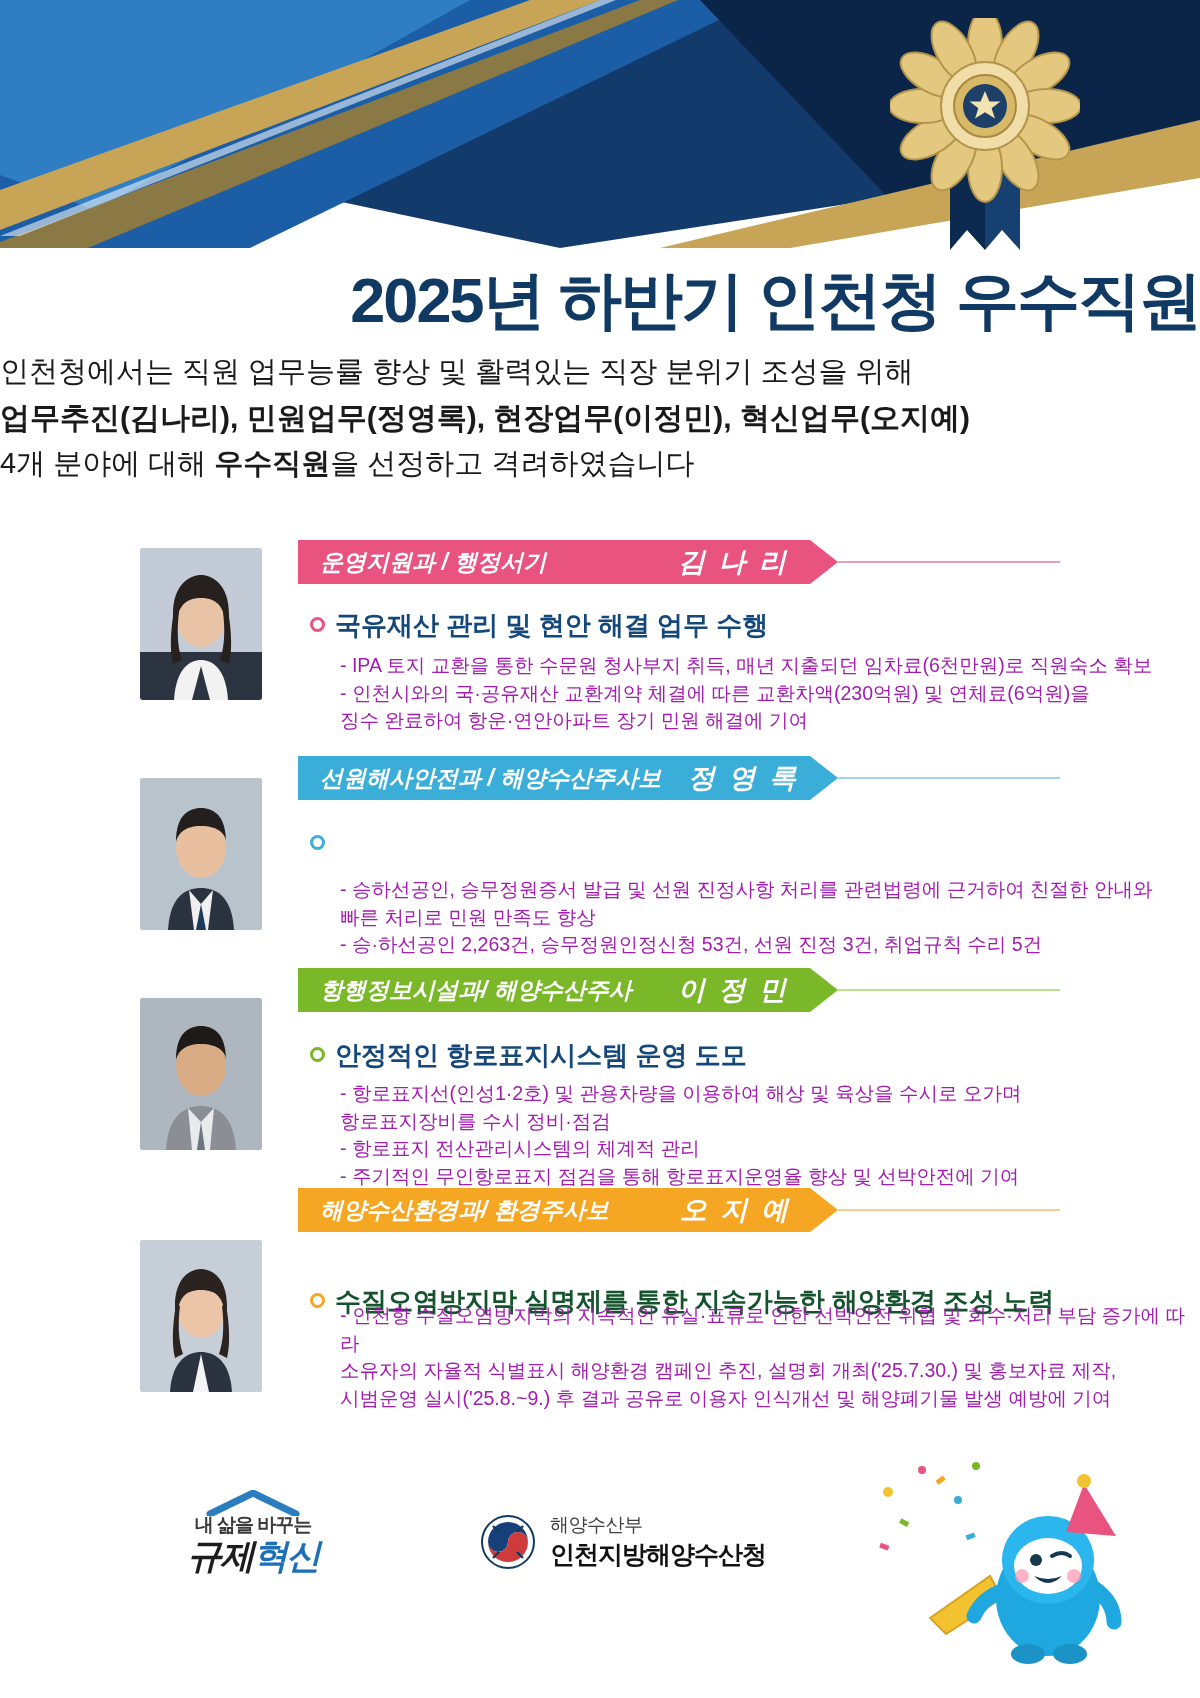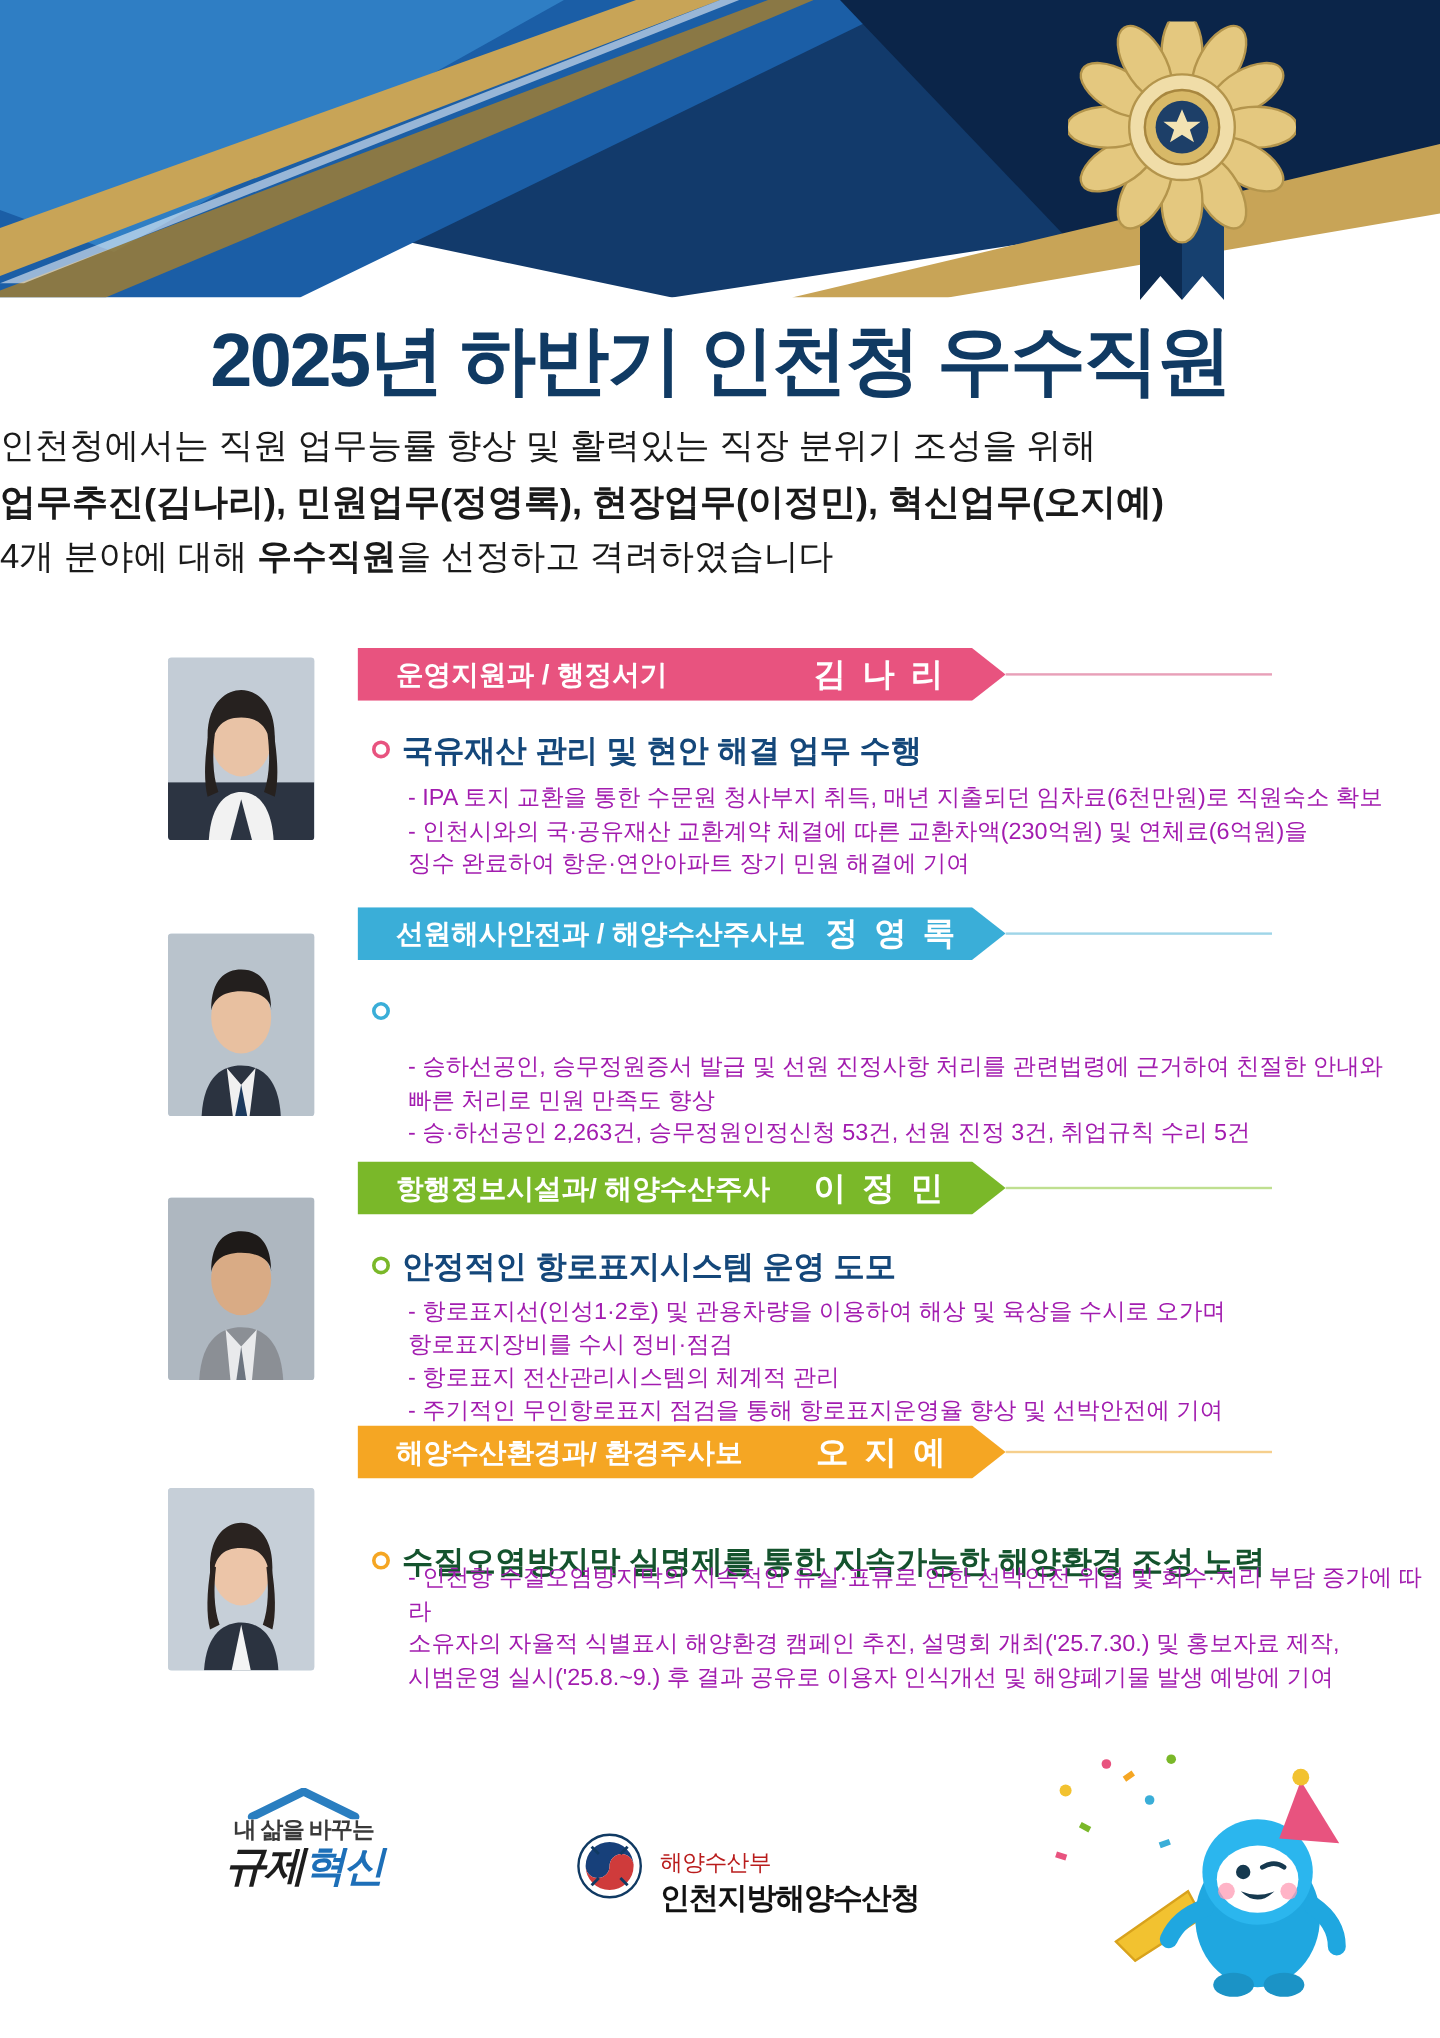--- a/index.html
+++ b/index.html
@@ -36,21 +36,21 @@
     width: 190px;
     height: 240px;
   }
 
   
   .main-title {
     position: absolute;
     top: 258px;
     left: 0;
     width: 1200px;
-    text-align: center;
+    text-align: right;
     font-size: 63px;
     font-weight: bold;
     letter-spacing: -2px;
     color: #103a63;
     white-space: nowrap;
   }
   .sub-line {
     position: absolute;
     left: 0;
     width: 1200px;
@@ -82,22 +82,23 @@
 
   .tag {
     position: absolute;
     left: 298px;
     height: 44px;
     display: flex;
     align-items: center;
     color: #ffffff;
     font-size: 23px;
     font-weight: bold;
-    padding-left: 32px;
+    padding-left: 22px;
     box-sizing: border-box;
+    font-style: italic;
   }
   .tag .tag-dept { white-space: nowrap; }
   .tag .tag-name {
     position: absolute;
     font-size: 27px;
     font-weight: bold;
     letter-spacing: 3px;
     white-space: nowrap;
     color: #ffffff;
   }
@@ -162,21 +163,21 @@
   .fl1-bottom .accent { color: #1d6fb8; }
 
   .footer-logo2 {
     position: absolute;
     left: 480px;
     top: 1512px;
     display: flex;
     align-items: center;
     gap: 14px;
   }
-  .fl2-text div:first-child { font-size: 19px; color: #b91c1c; letter-spacing: -0.5px; margin-top: 27px;}
+  .fl2-text div:first-child { font-size: 19px; color: #404040; letter-spacing: -0.5px;}
   .fl2-text div:last-child { font-size: 25px; color: #111; font-weight: bold; letter-spacing: -1px;}
 
   .mascot {
     position: absolute;
     right: 70px;
     top: 1448px;
     width: 260px;
     height: 220px;
   }
 </style>

